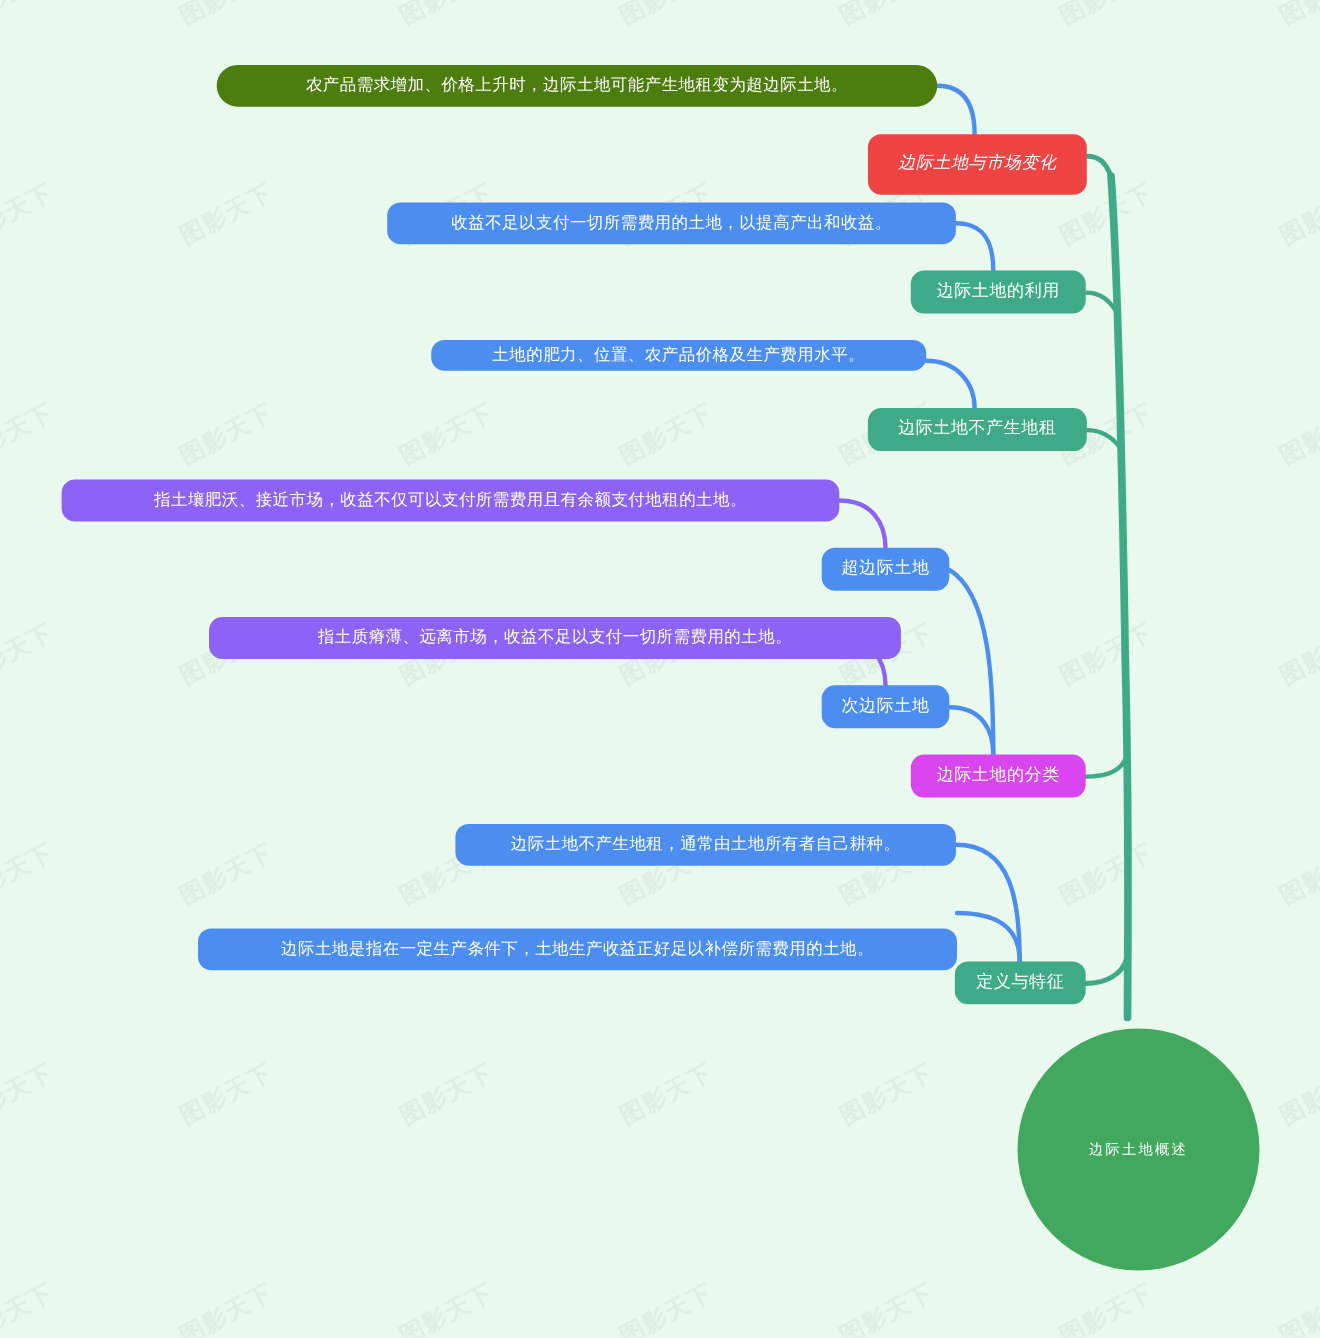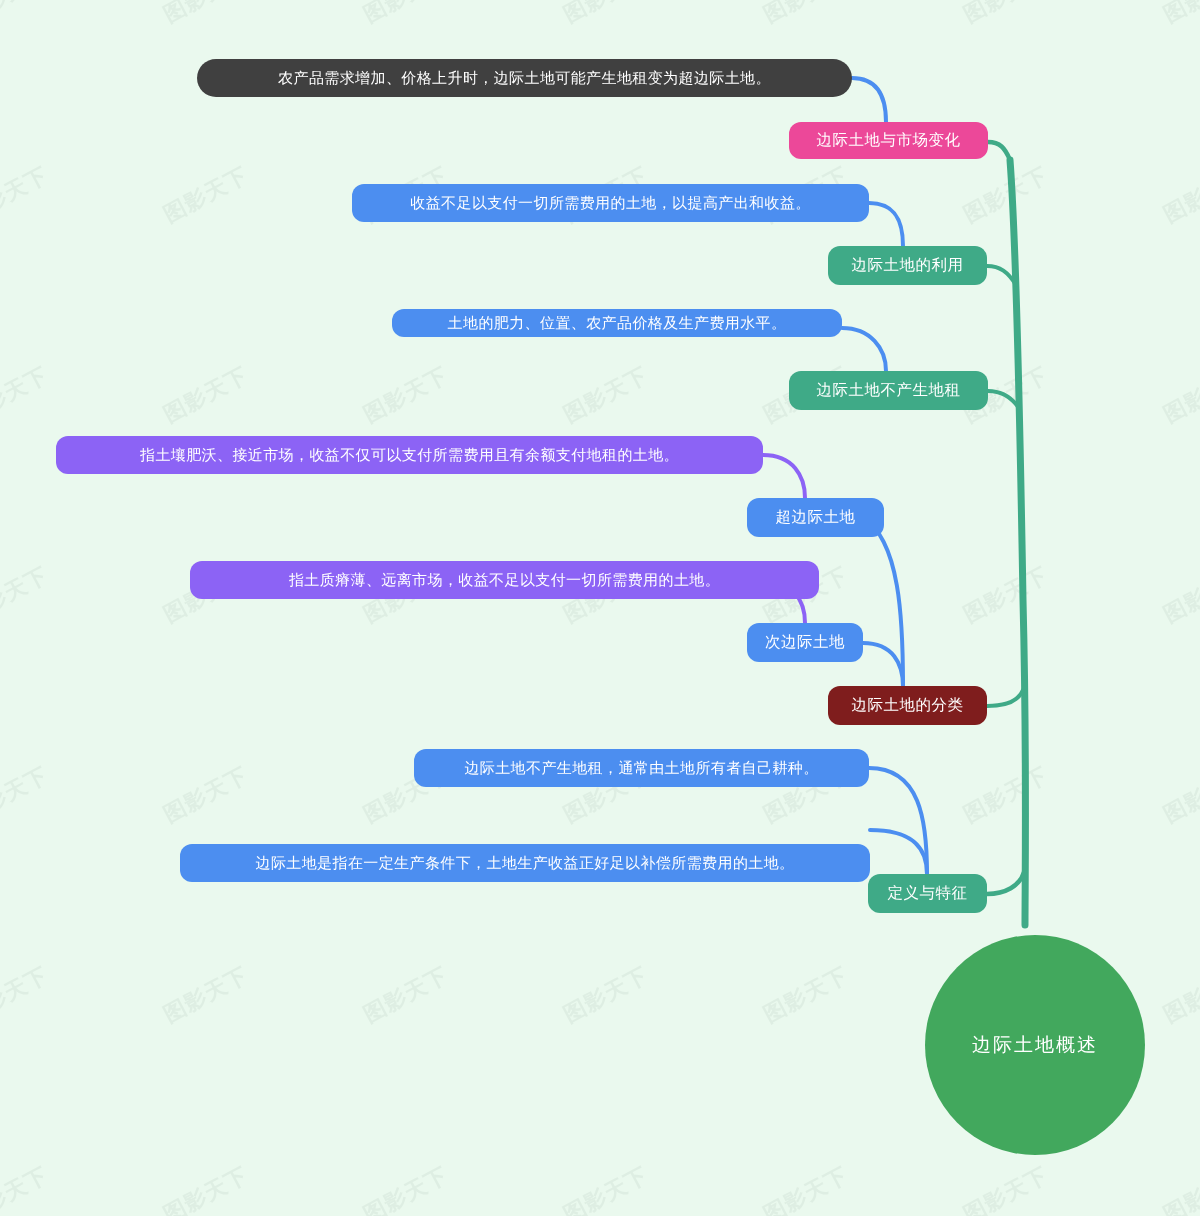--- a/index.html
+++ b/index.html
@@ -50,21 +50,21 @@
     color: #ffffff;
     white-space: nowrap;
     font-size: 15.5px;
     letter-spacing: 0.5px;
     line-height: 1.2;
     border-radius: 12px;
     padding: 0 14px;
   }
   .node.root {
     border-radius: 50%;
-    font-size: 19px;
+    font-size: 13px;
     letter-spacing: 2px;
     background: #42a85d;
   }
   .node.teal   { background: #3faa87; }
   .node.blue   { background: #4c8ef0; }
   .node.purple { background: #8c63f5; justify-content: center; }
   .node.leaf   { font-size: 15px; letter-spacing: 0.4px; }
 </style>
 </head>
 <body>
@@ -153,42 +153,42 @@
 
     <path d="M927,874 C927,820 920,768 869,768" stroke="#4c8ef0" stroke-width="4" fill="none" stroke-linecap="round"></path>
 
     <path d="M927,874 C927,850 915,830 870,830" stroke="#4c8ef0" stroke-width="4" fill="none" stroke-linecap="round"></path>
   </svg>
 
   <div id="nodes">
       <div class="node root" style="left: 925px; top: 935px; width: 220px; height: 220px; background: rgb(66, 168, 93);">
         <span>边际土地概述</span>
       </div>
-      <div class="node teal" style="left: 789px; top: 122px; width: 199px; height: 37px; background: #ec4899;">
+      <div class="node teal" style="left: 789px; top: 122px; width: 199px; height: 55px; background: #ef4444; font-style: italic;">
         <span>边际土地与市场变化</span>
       </div>
-      <div class="node blue leaf" style="left: 197px; top: 59px; width: 655px; height: 38px; background: #404040; border-radius: 19px;">
+      <div class="node blue leaf" style="left: 197px; top: 59px; width: 655px; height: 38px; background: #4d7c0f; border-radius: 19px;">
         <span>农产品需求增加、价格上升时，边际土地可能产生地租变为超边际土地。</span>
       </div>
       <div class="node teal" style="left: 828px; top: 246px; width: 159px; height: 39px; background: rgb(63, 170, 135);">
         <span>边际土地的利用</span>
       </div>
       <div class="node blue leaf" style="left: 352px; top: 184px; width: 517px; height: 38px; background: rgb(76, 142, 240);">
         <span>收益不足以支付一切所需费用的土地，以提高产出和收益。</span>
       </div>
       <div class="node teal" style="left: 789px; top: 371px; width: 199px; height: 39px; background: rgb(63, 170, 135);">
         <span>边际土地不产生地租</span>
       </div>
       <div class="node blue leaf" style="left: 392px; top: 309px; width: 450px; height: 28px; background: rgb(76, 142, 240);">
         <span>土地的肥力、位置、农产品价格及生产费用水平。</span>
       </div>
-      <div class="node teal" style="left: 828px; top: 686px; width: 159px; height: 39px; background: #7f1d1d;">
+      <div class="node teal" style="left: 828px; top: 686px; width: 159px; height: 39px; background: #d946ef;">
         <span>边际土地的分类</span>
       </div>
-      <div class="node blue" style="left: 747px; top: 498px; width: 137px; height: 39px; background: rgb(76, 142, 240);">
+      <div class="node blue" style="left: 747px; top: 498px; width: 116px; height: 39px; background: rgb(76, 142, 240); font-family: Liberation Mono, monospace;">
         <span>超边际土地</span>
       </div>
       <div class="node purple leaf" style="left: 56px; top: 436px; width: 707px; height: 38px; background: rgb(140, 99, 245);">
         <span>指土壤肥沃、接近市场，收益不仅可以支付所需费用且有余额支付地租的土地。</span>
       </div>
       <div class="node blue" style="left: 747px; top: 623px; width: 116px; height: 39px; background: rgb(76, 142, 240);">
         <span>次边际土地</span>
       </div>
       <div class="node purple leaf" style="left: 190px; top: 561px; width: 629px; height: 38px; background: rgb(140, 99, 245);">
         <span>指土质瘠薄、远离市场，收益不足以支付一切所需费用的土地。</span>

